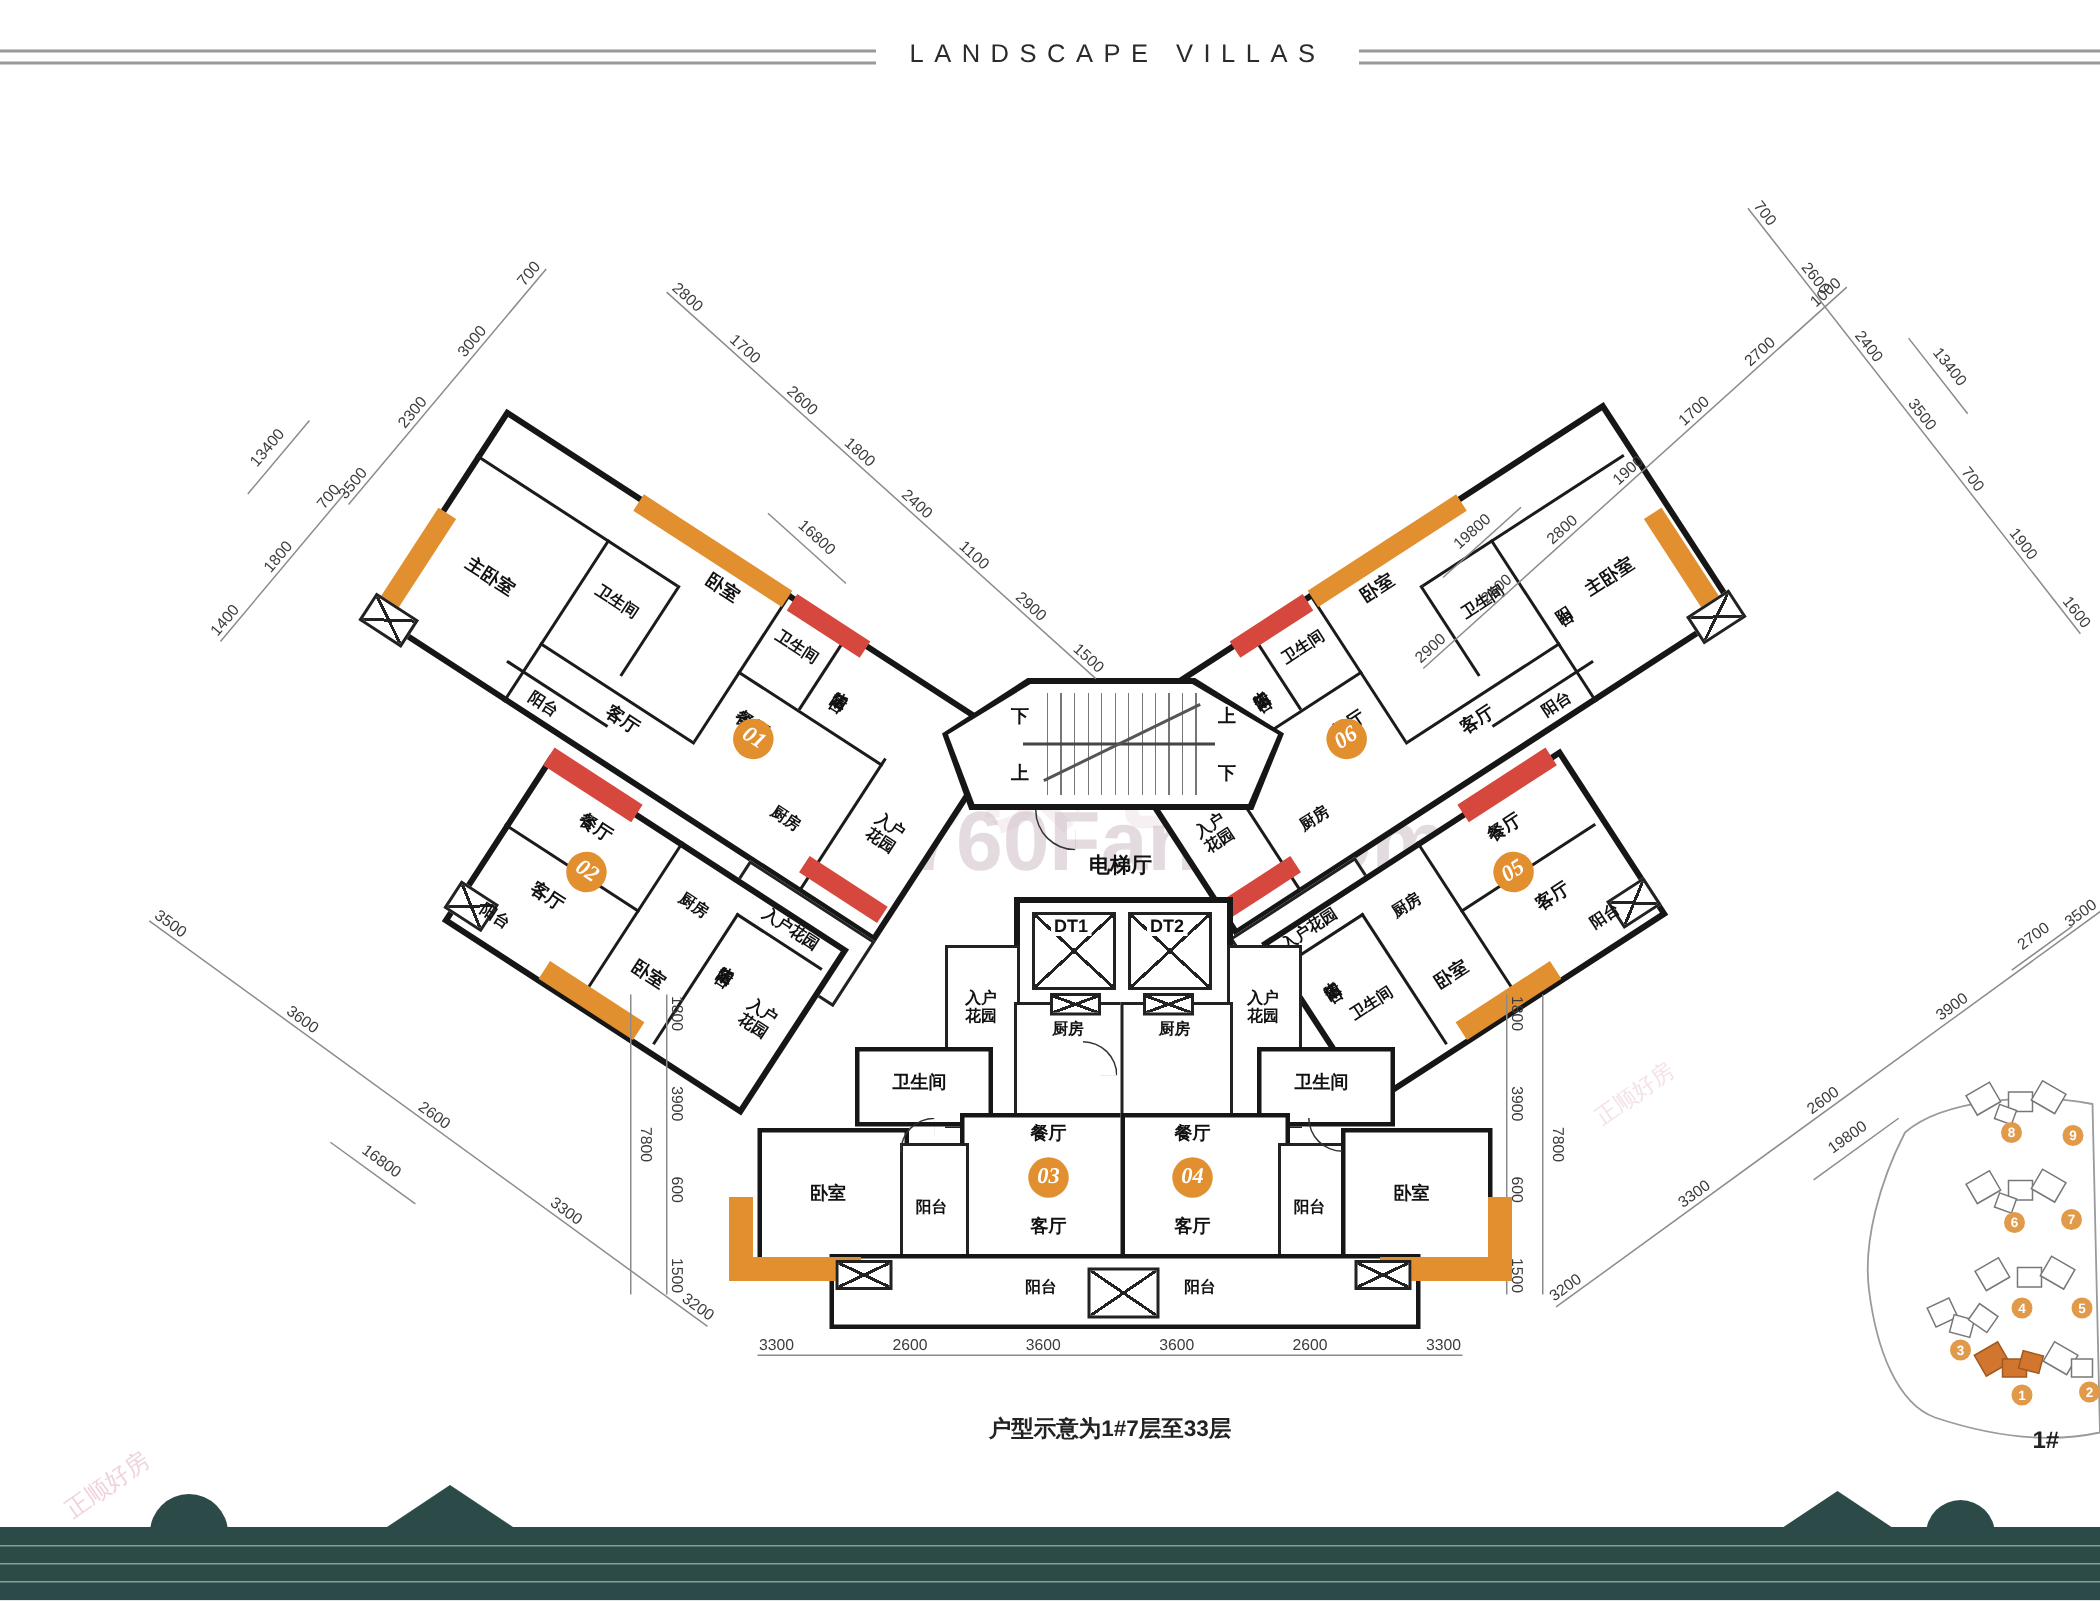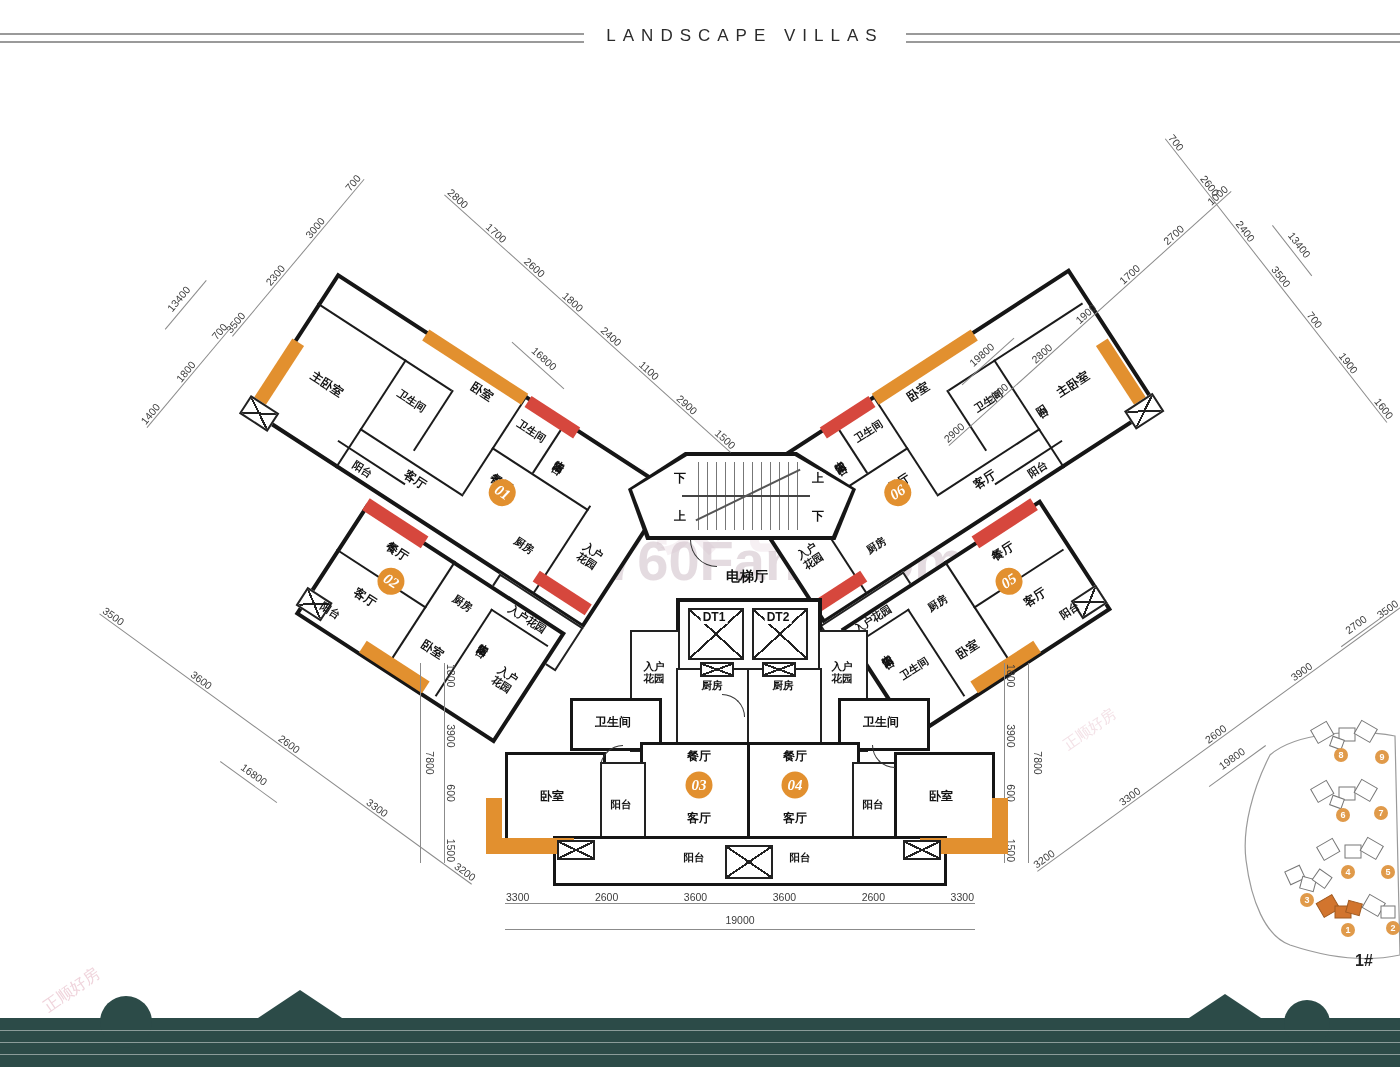--- a/index.html
+++ b/index.html
@@ -288,21 +288,20 @@
     </div>
   <div class="dimt" style="left:328px;top:755px;width:200px;transform:rotate(90deg);">7800</div>
   <div class="dim" style="left:505px;top:888px;width:470px;">
       <span>3300</span>
       <span>2600</span>
       <span>3600</span>
       <span>3600</span>
       <span>2600</span>
       <span>3300</span>
     </div>
-  <div class="dimt" style="left:505px;top:914px;width:470px;">19000</div>
   <div class="dim" style="left:912px;top:755px;width:200px;transform:rotate(90deg);">
       <span>1800</span>
       <span>3900</span>
       <span>600</span>
       <span>1500</span>
     </div>
   <div class="dimt" style="left:936px;top:755px;width:200px;transform:rotate(90deg);">7800</div>
   <div class="dim" style="left:990px;top:725px;width:450px;transform:rotate(-36deg);">
       <span>3200</span>
       <span>3300</span>
@@ -326,20 +325,21 @@
       <span>700</span>
       <span>2600</span>
       <span>2400</span>
       <span>3500</span>
       <span>700</span>
       <span>1900</span>
       <span>1600</span>
     </div>
   <div class="dimt" style="left:1266px;top:238px;width:64px;transform:rotate(52deg);">13400</div>
 
+  <div id="caption">户型示意为1#7层至33层</div>
 
   <div class="abs" style="left:1235px;top:700px;width:165px;height:270px;">
     <svg width="165" height="270" viewBox="0 0 165 270">
       <path d="M35 55 C60 33,120 28,160 36 L165 255 C128 263,88 256,55 245 C30 236,16 200,11 160 C7 128,18 88,35 55 Z" fill="none" stroke="#9a9a9a" stroke-width="1.2"></path>
       <g stroke="#777" fill="#fff" stroke-width="1">
         <rect x="78" y="25" width="18" height="15" transform="rotate(-30 87 32)"></rect>
           <rect x="104" y="28" width="16" height="13"></rect>
           <rect x="122" y="24" width="18" height="15" transform="rotate(30 131 31)"></rect>
           <rect x="96" y="38" width="12" height="10" transform="rotate(20 102 43)"></rect>
       </g>

